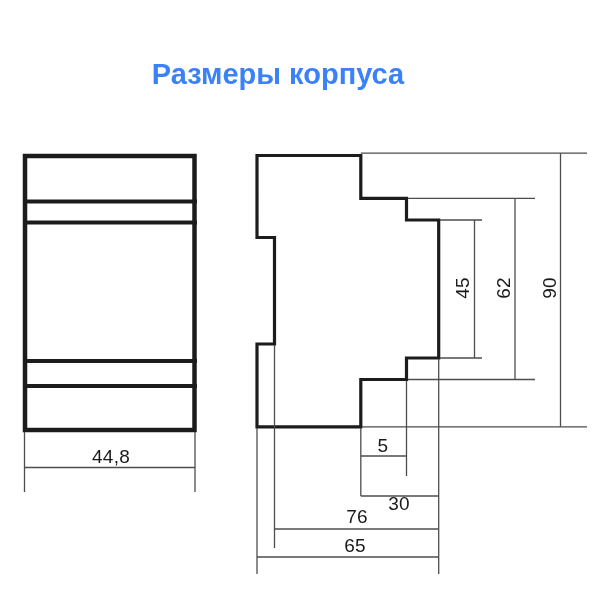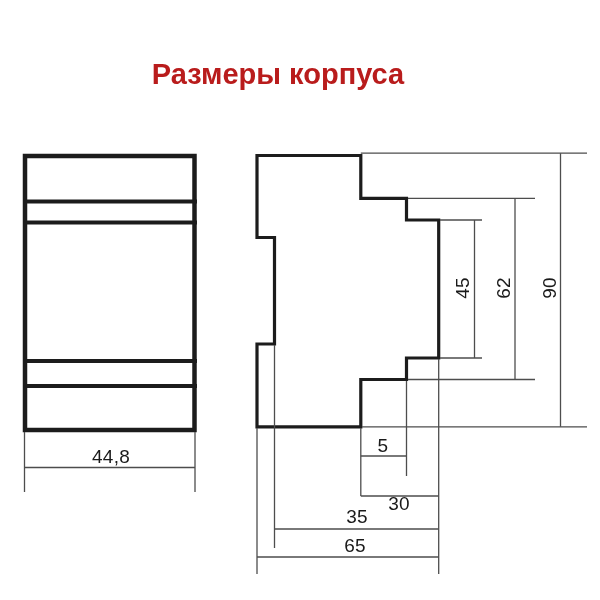--- a/index.html
+++ b/index.html
@@ -24,21 +24,21 @@
   .label.vertical {
     transform: translate(-50%, -50%) rotate(-90deg);
   }
   .title {
     position: absolute;
     left: 278px;
     top: 74px;
     transform: translate(-50%, -50%);
     font-size: 29px;
     font-weight: bold;
-    color: #b91c1c;
+    color: #3b82f6;
     white-space: nowrap;
   }
   .outline { stroke: #1c1c1c; fill: none; }
   .thin { stroke: #4d4d4d; stroke-width: 1.3; fill: none; }
 </style>
 </head>
 <body>
 
 <div id="stage">
 
@@ -89,16 +89,16 @@
   <div class="title">Размеры корпуса</div>
 
   <span class="label" style="left:111px; top:456px;">44,8</span>
 
   <span class="label vertical" style="left:462px; top:288px;">45</span>
   <span class="label vertical" style="left:503px; top:287.5px;">62</span>
   <span class="label vertical" style="left:549px; top:288px;">90</span>
 
   <span class="label" style="left:383px; top:445px;">5</span>
   <span class="label" style="left:399px; top:485.5px;margin-top:17px;">30</span>
-  <span class="label" style="left:357px; top:516px;">35</span>
+  <span class="label" style="left:357px; top:516px;">76</span>
   <span class="label" style="left:355px; top:545px;">65</span>
 
 </div>
 
 </body></html>

